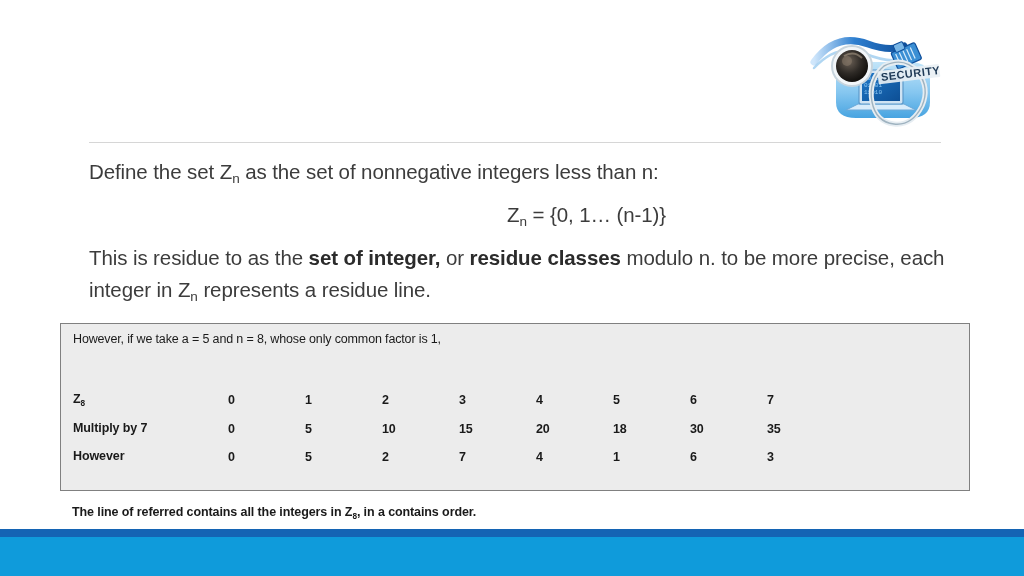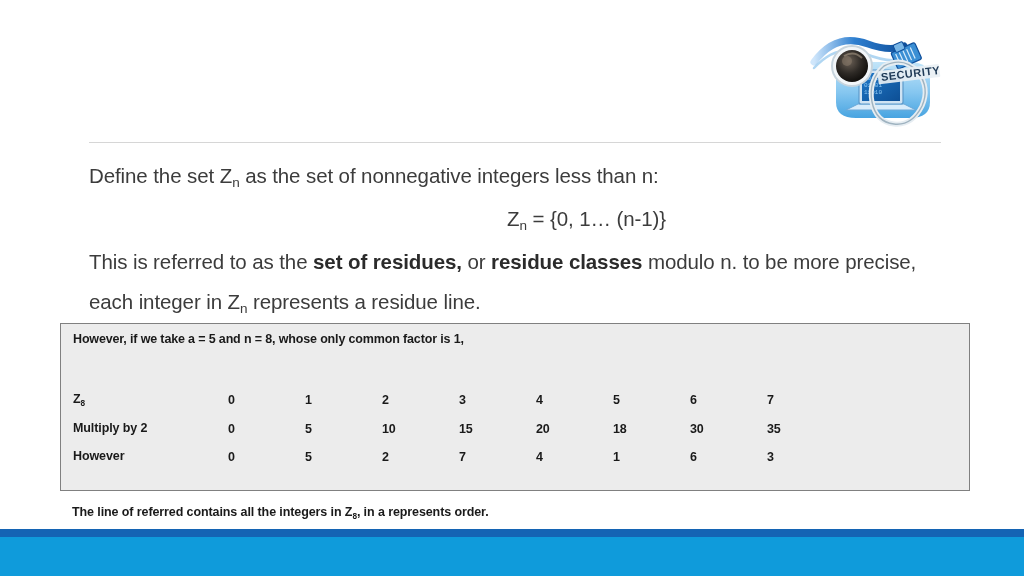--- a/index.html
+++ b/index.html
@@ -33,21 +33,21 @@
     width: 852px;
     height: 0;
     border-top: 1px solid #d6d6d6;
   }
 
   
   .body-text {
     position: absolute;
     color: #3c3c3c;
     font-size: 20.5px;
-    line-height: 40px;
+    line-height: 32px;
     letter-spacing: -0.1px;
     white-space: pre-wrap;
   }
   #para-define   { left: 89px;  top: 156px;  width: 860px; }
   #para-set-def  { left: 166px; top: 199px;  width: 500px; text-align: right; }
   #para-residues { left: 89px;  top: 242px;  width: 862px; }
 
   .body-text b { font-weight: bold; color: #2b2b2b; }
   .sub { font-size: 0.66em; vertical-align: -0.32em; }
 
@@ -60,21 +60,21 @@
     height: 168px;
     background: #ececec;
     border: 1px solid #808080;
     box-sizing: border-box;
   }
   #table-intro {
     position: absolute;
     left: 12px;
     top: 8px;
     font-size: 12.5px;
-    font-weight: bold;
+    font-weight: normal;
     color: #1a1a1a;
     letter-spacing: -0.15px;
     white-space: nowrap;
   }
   #residue-table {
     position: absolute;
     left: 12px;
     top: 62px;
     border-collapse: collapse;
     table-layout: fixed;
@@ -197,42 +197,42 @@
     </g>
   </svg>
 </div>
 
 <div id="header-divider"></div>
 
 <div class="body-text" id="para-define"><span>Define the set Z</span><span class="sub">n</span><span> as the set of nonnegative integers less than n:</span></div>
 
 <div class="body-text" id="para-set-def"><span>Z</span><span class="sub">n</span><span> = {0, 1… (n-1)}</span></div>
 
-<div class="body-text" id="para-residues"><span>This is referred to as the </span><b>set of residues,</b><span> or </span><b>residue classes</b><span> modulo n. to be more precise, each integer in Z</span><span class="sub">n</span><span> represents a residue line.</span></div>
+<div class="body-text" id="para-residues"><span>This is residue to as the </span><b>set of integer,</b><span> or </span><b>residue classes</b><span> modulo n. to be more precise, each integer in Z</span><span class="sub">n</span><span> represents a residue line.</span></div>
 
 <div id="residue-table-panel">
   <div id="table-intro">However, if we take a = 5 and n = 8, whose only common factor is 1,</div>
 
   <table id="residue-table">
     <tbody>
 
       <tr>
         <td class="rowlabel"><span>Z</span><span class="sub">8</span></td>
         <td class="cell">0</td>
         <td class="cell">1</td>
         <td class="cell">2</td>
         <td class="cell">3</td>
         <td class="cell">4</td>
         <td class="cell">5</td>
         <td class="cell">6</td>
         <td class="cell">7</td>
       </tr>
 
       <tr>
-        <td class="rowlabel"><span>Multiply by 2</span><span class="sub"></span></td>
+        <td class="rowlabel"><span>Multiply by 7</span><span class="sub"></span></td>
         <td class="cell">0</td>
         <td class="cell">5</td>
         <td class="cell">10</td>
         <td class="cell">15</td>
         <td class="cell">20</td>
         <td class="cell">18</td>
         <td class="cell">30</td>
         <td class="cell">35</td>
       </tr>
 
@@ -245,18 +245,18 @@
         <td class="cell">4</td>
         <td class="cell">1</td>
         <td class="cell">6</td>
         <td class="cell">3</td>
       </tr>
 
     </tbody>
   </table>
 </div>
 
-<div id="table-caption"><span>The line of referred contains all the integers in Z</span><span class="sub">8</span><span>, in a represents order.</span></div>
+<div id="table-caption"><span>The line of referred contains all the integers in Z</span><span class="sub">8</span><span>, in a contains order.</span></div>
 
 <div id="footer-bar-top"></div>
 <div id="footer-bar-main">
   
 </div>
 
 </body></html>

